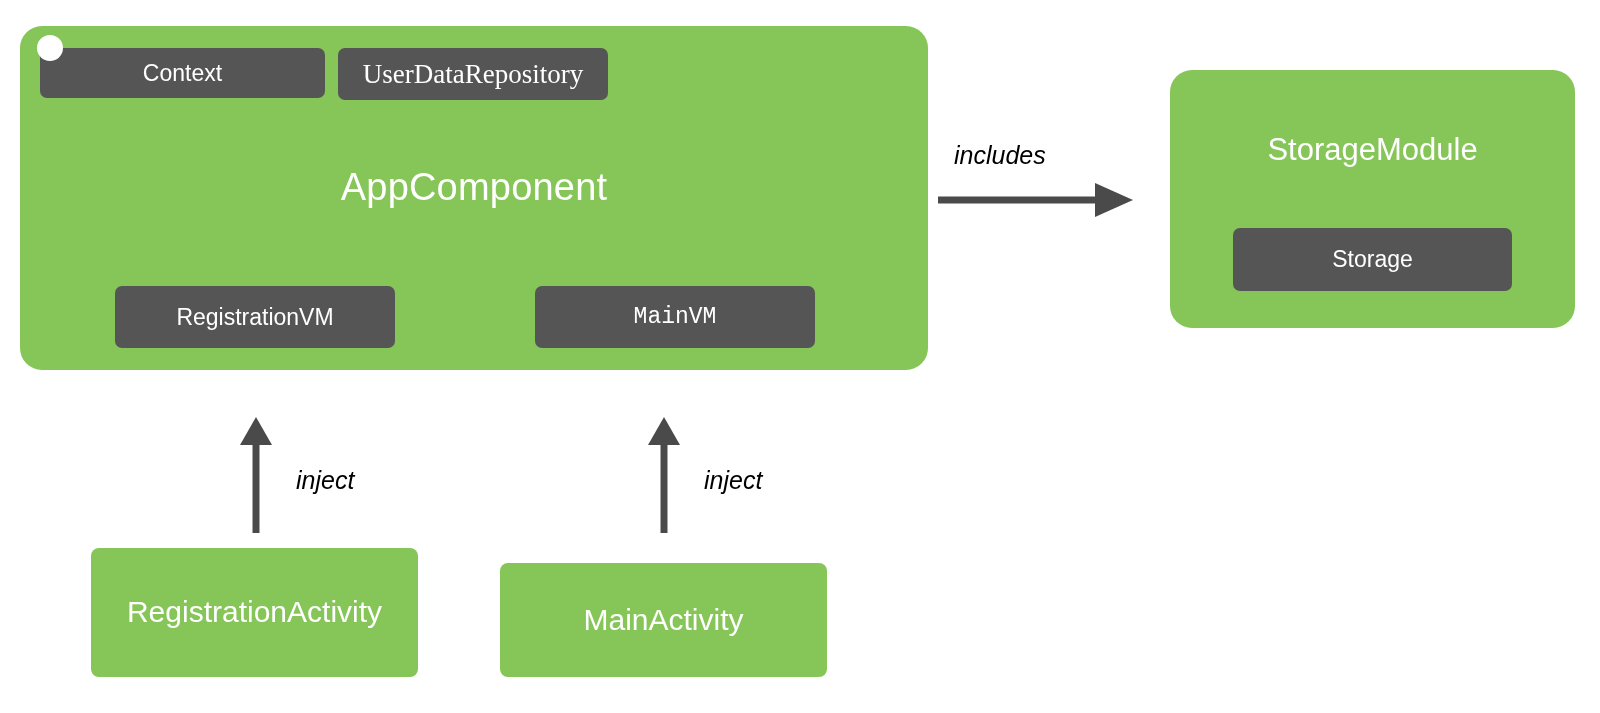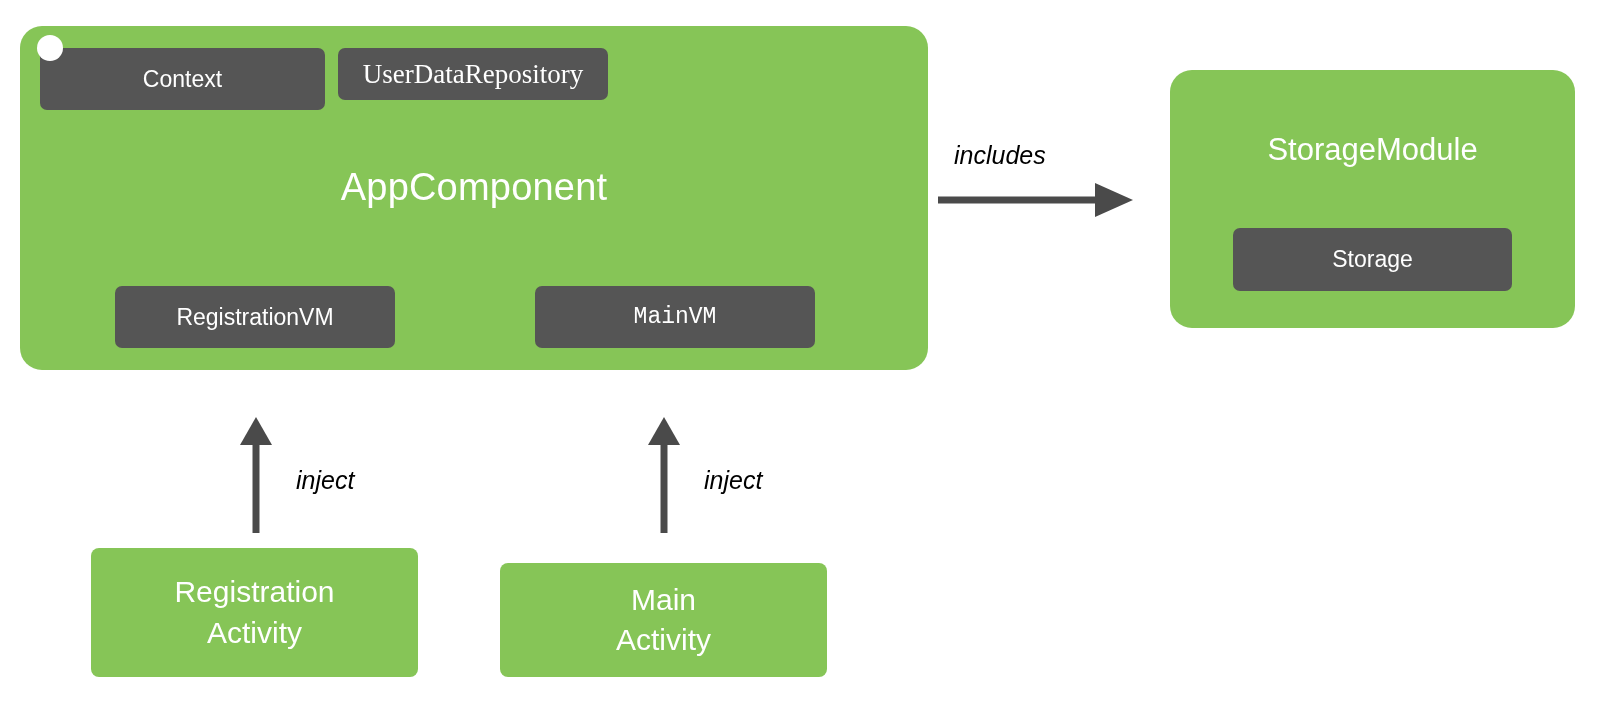--- a/index.html
+++ b/index.html
@@ -64,21 +64,21 @@
     width: 908px;
     text-align: center;
     color: #ffffff;
     font-size: 38px;
     font-weight: 400;
     letter-spacing: .2px;
     line-height: 1;
   }
 
   
-  #dep-context            { left: 40px;  top: 48px; width: 285px; height: 62px; font-size: 23px; }
+  #dep-context            { left: 40px;  top: 48px; width: 285px; height: 50px; font-size: 23px; }
   #dep-userdatarepository { left: 338px; top: 48px; width: 270px; height: 52px; font-size: 27px; font-family: Liberation Serif, serif; }
   #dep-usermanager        { left: 615px; top: 48px; width: 295px; height: 62px; font-size: 23px; }
 
   
   #vm-registration { left: 115px; top: 286px; width: 280px; height: 62px; font-size: 23px; }
   #vm-main         { left: 535px; top: 286px; width: 280px; height: 62px; font-size: 23px; font-family: Liberation Mono, monospace; }
 
   
   #storage-module-card {
     left: 1170px;
@@ -97,21 +97,21 @@
     font-size: 31px;
     font-weight: 400;
     line-height: 1;
   }
   #dep-storage { left: 1233px; top: 228px; width: 279px; height: 63px; font-size: 23px; }
 
   
   .activity {
     border-radius: 8px;
     display: flex;
-    flex-direction: column;
+    flex-direction: row;
     align-items: center;
     justify-content: center;
     color: #ffffff;
     font-size: 30px;
     line-height: 1.35;
     text-align: left;
   }
   #activity-registration { left: 91px;  top: 548px; width: 327px; height: 129px; }
   #activity-main         { left: 500px; top: 563px; width: 327px; height: 114px; }
 

